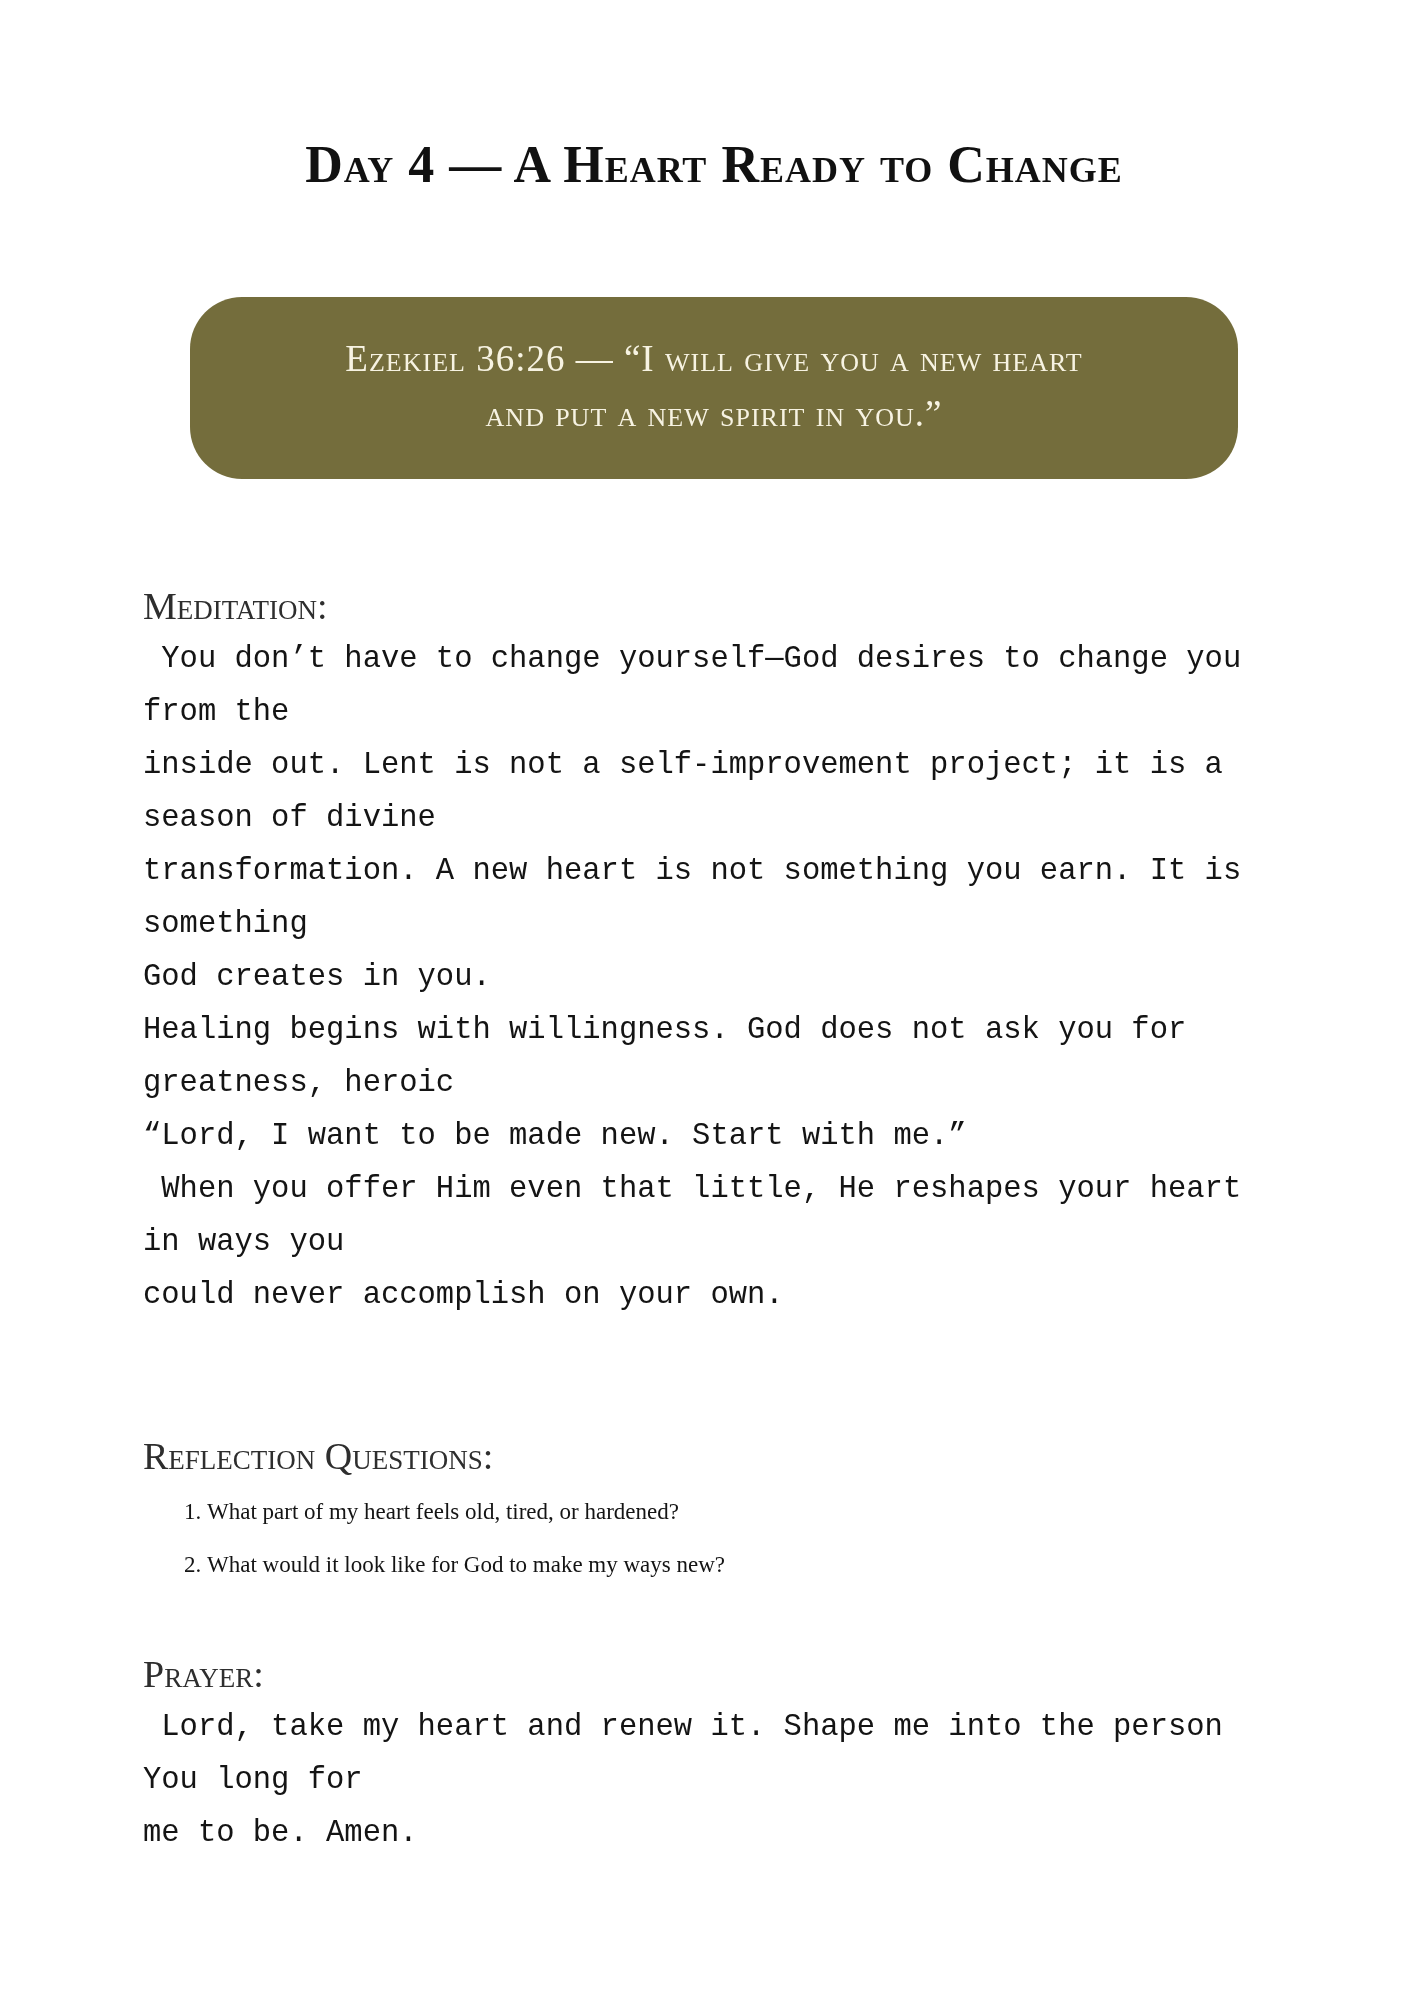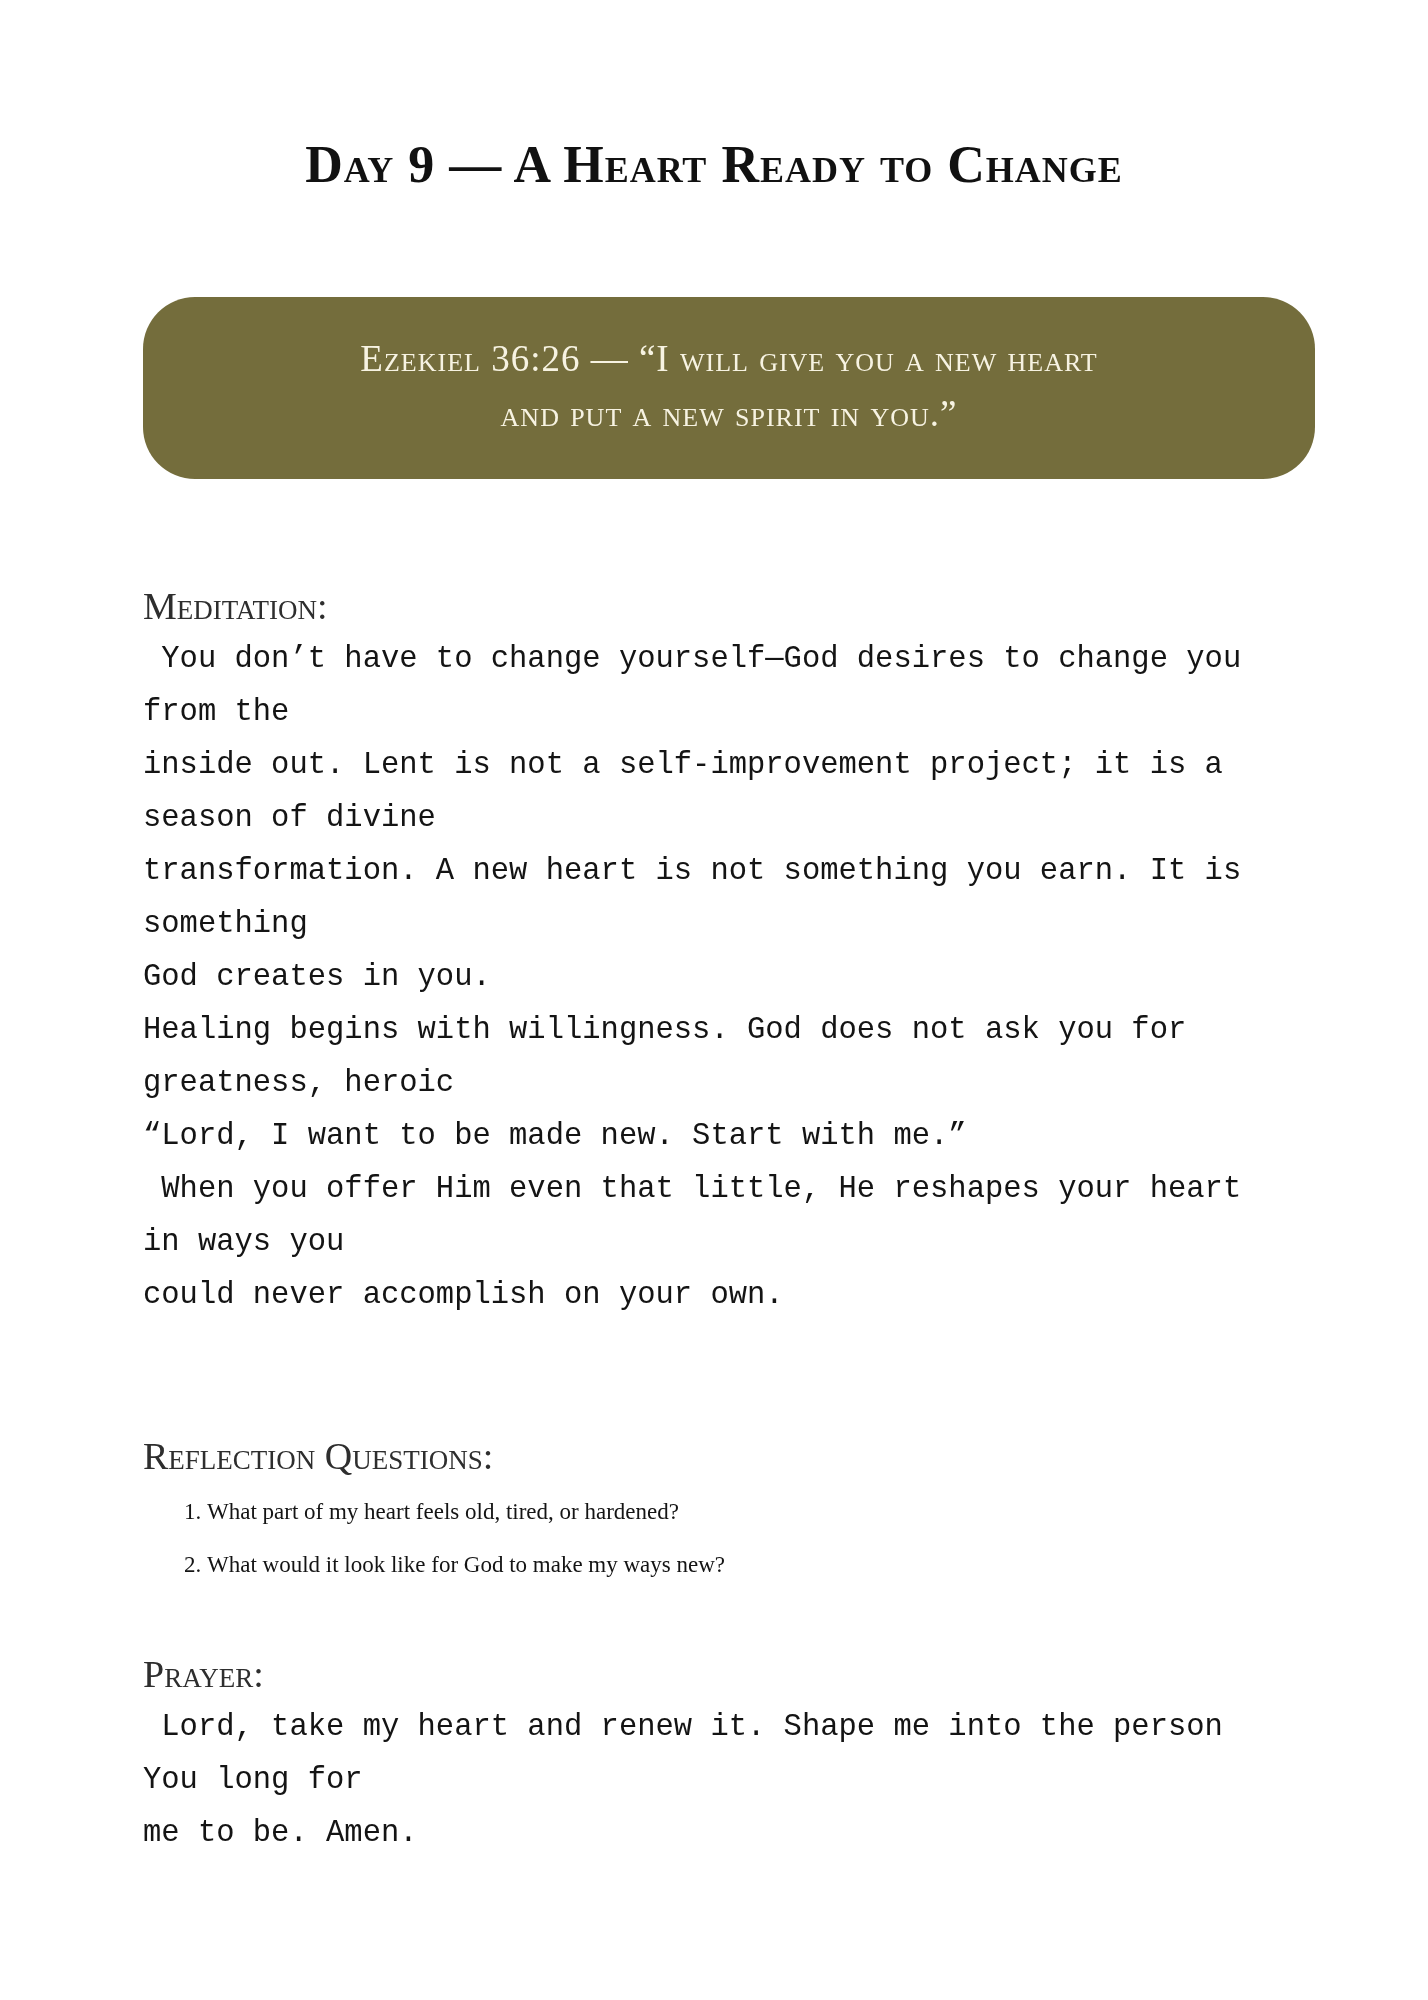--- a/index.html
+++ b/index.html
@@ -23,21 +23,21 @@
     text-align: center;
     font-size: 52px;
     font-weight: bold;
     font-variant: small-caps;
     letter-spacing: 1px;
     line-height: 1.1;
     color: #111111;
   }
   .verse-banner {
     margin: 104px auto 0 auto;
-    width: 1172px;
+    width: 1048px;
     border-radius: 52px;
     padding: 34px 40px 38px 40px;
     text-align: center;
     background: #746d3c;
   }
   .verse-line {
     font-size: 37px;
     font-variant: small-caps;
     letter-spacing: 1px;
     line-height: 55px;
@@ -70,21 +70,21 @@
     font-size: 23px;
     line-height: 53px;
     color: #141414;
   }
 </style>
 </head>
 <body>
 
 <div class="page">
 
-  <h1 class="doc-title">Day 9 — A Heart Ready to Change</h1>
+  <h1 class="doc-title">Day 4 — A Heart Ready to Change</h1>
 
   <div class="verse-banner" style="background: rgb(116, 109, 60);">
     <div>
         <div class="verse-line" style="color: rgb(247, 243, 226);">Ezekiel 36:26 — “I will give you a new heart</div>
         <div class="verse-line" style="color: rgb(247, 243, 226);">and put a new spirit in you.”</div>
       </div>
   </div>
 
   <div>
     <h2 class="section-heading meditation-heading">Meditation:</h2>

